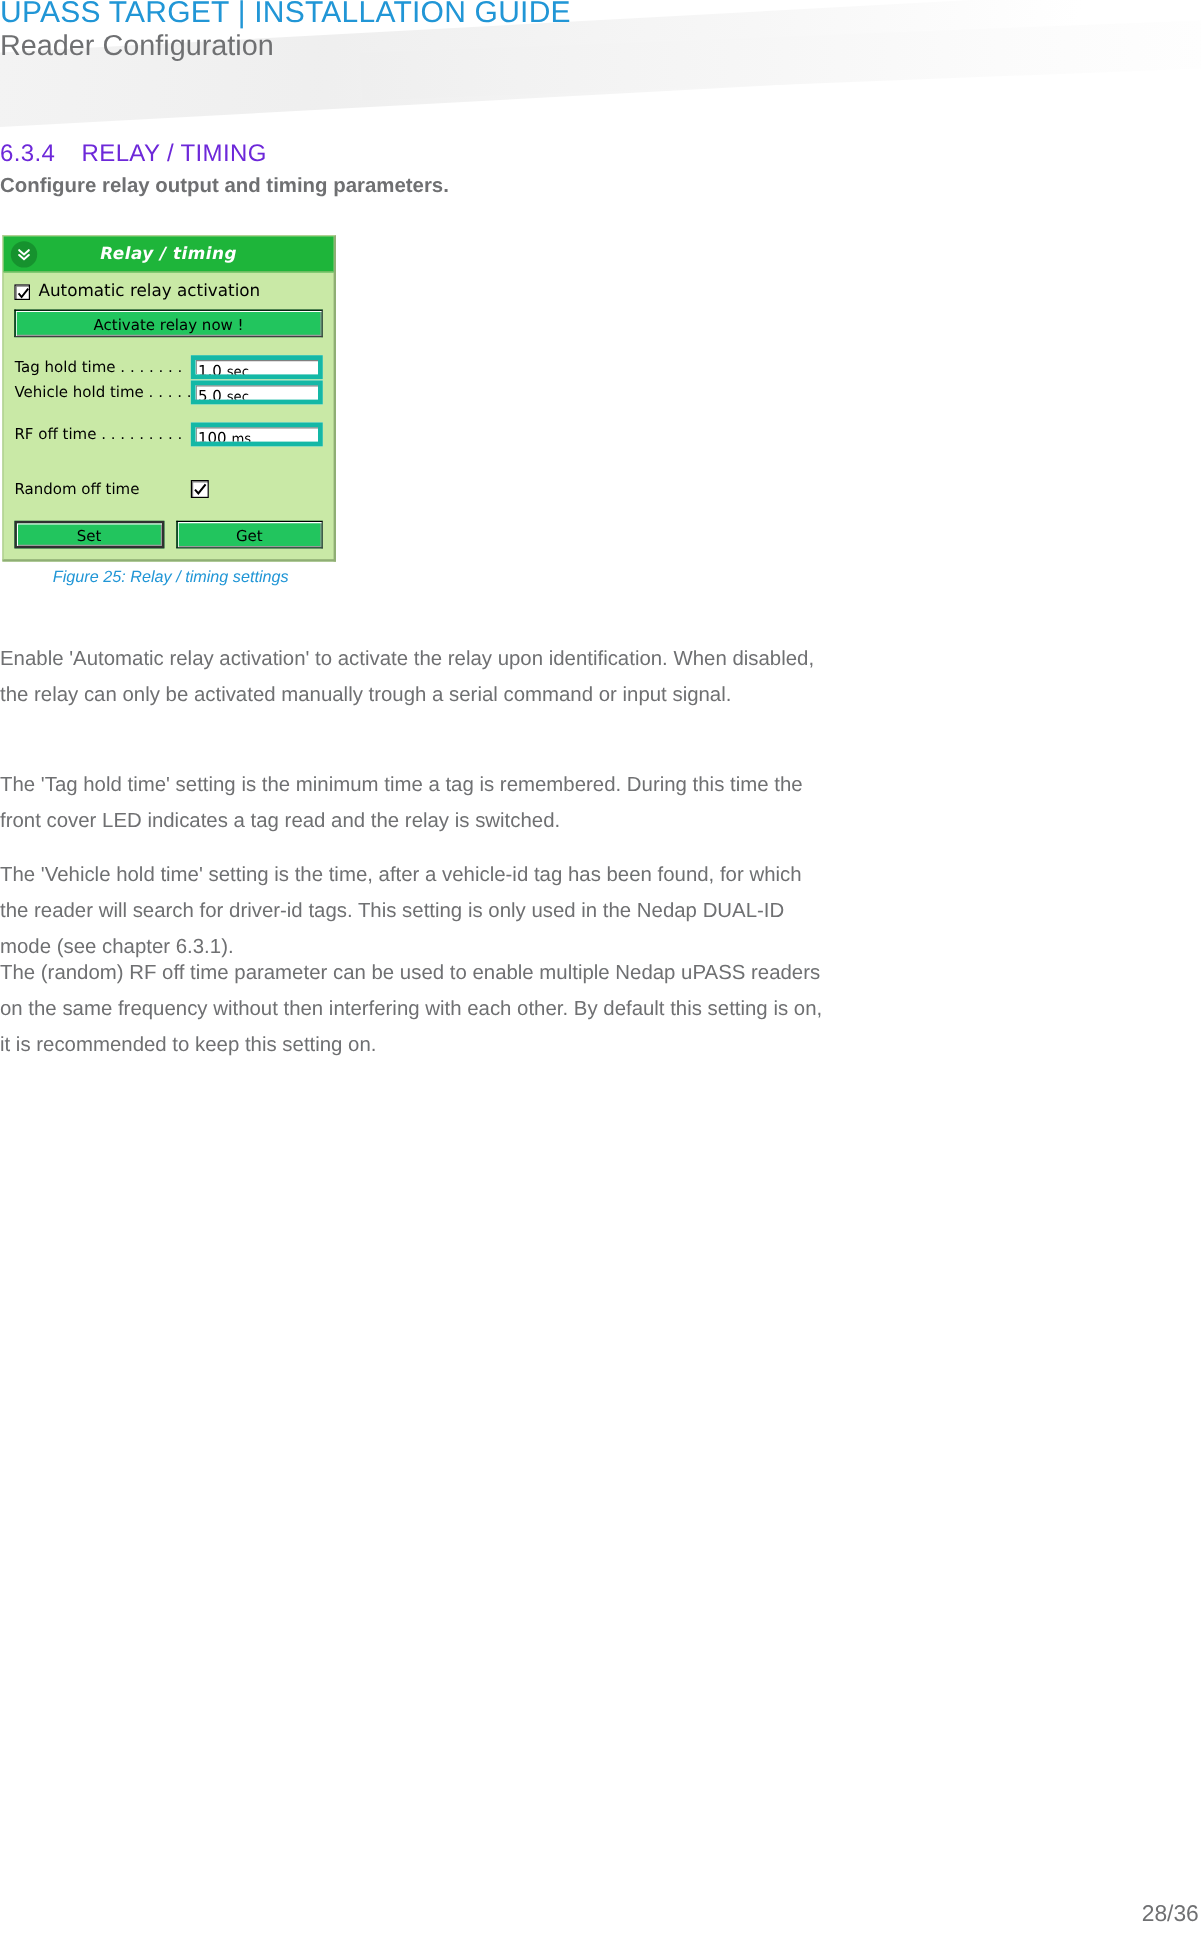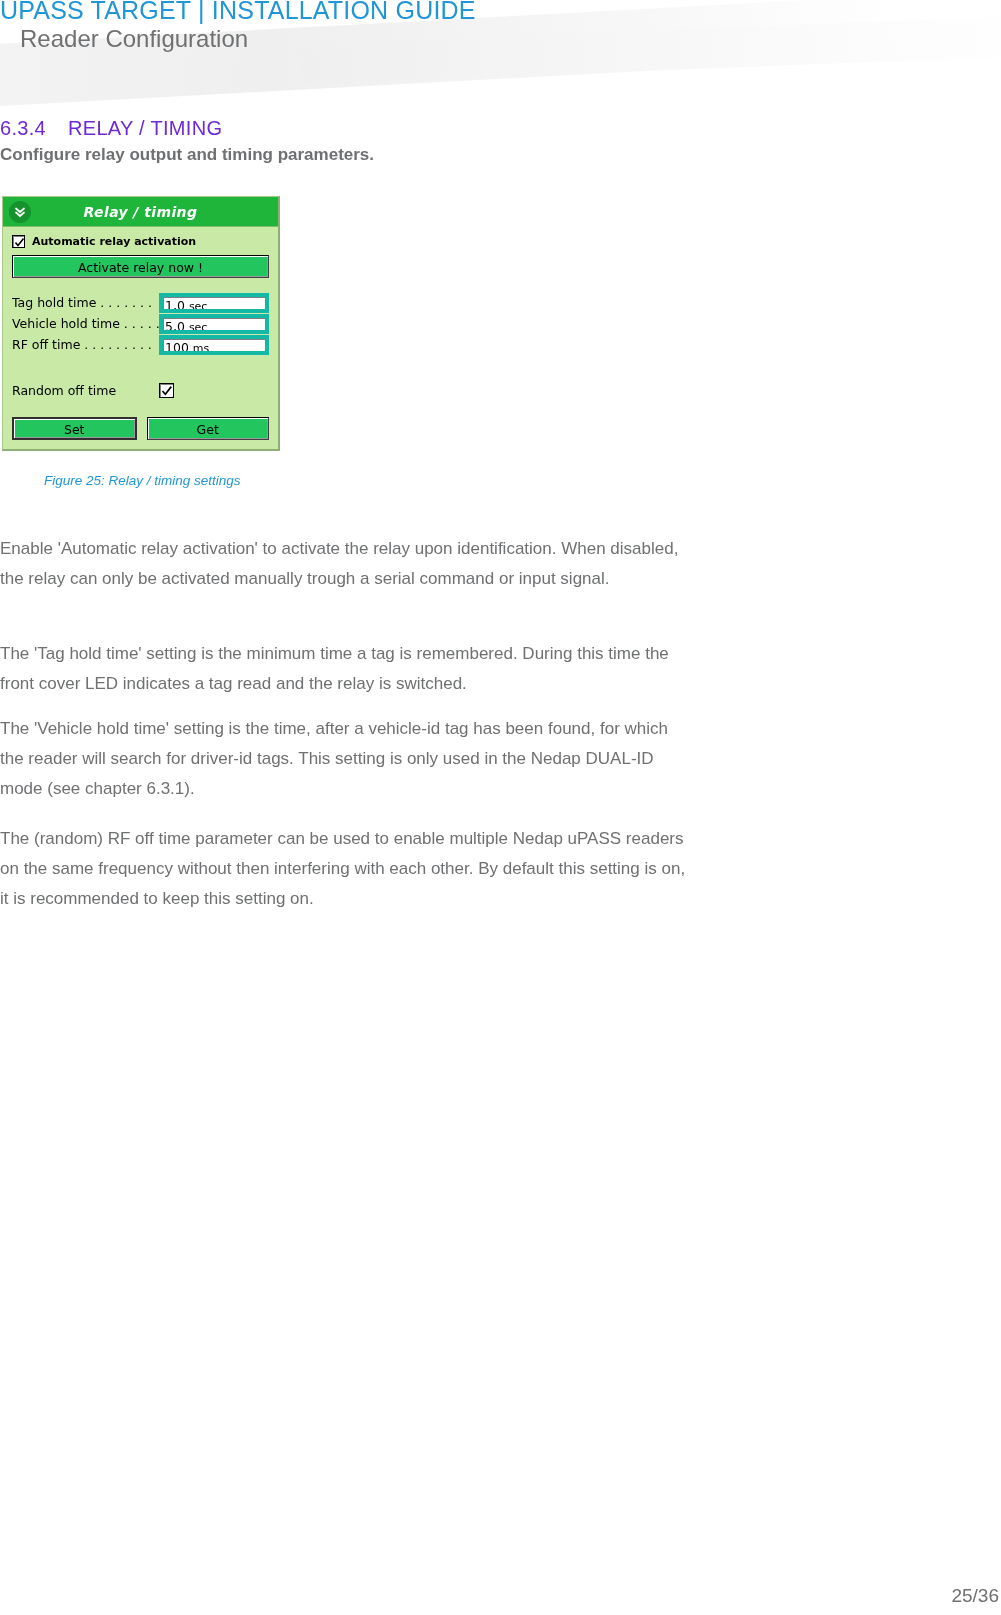--- a/index.html
+++ b/index.html
@@ -33,21 +33,20 @@
     font-weight: 400;
     white-space: nowrap;
   }
   .header-subtitle {
     position: absolute;
     left: 0px; top: 25px;
     font-size: 24px;
     color: #6f7072;
     font-weight: 400;
     white-space: nowrap;
-    padding-left: 20px;
   }
   
   .header-swoosh {
     position: absolute;
     left: -40px; top: 46px;
     width: 1100px; height: 62px;
     background: linear-gradient(100deg, #f3f3f3 0%, #eeeeee 28%, #f7f7f7 62%, #ffffff 85%);
     transform: rotate(-3.1deg);
     transform-origin: left top;
     opacity: 0.95;
@@ -134,23 +133,22 @@
     width: 13px; height: 13px;
     background: #ffffff;
     border: 1px solid #000000;
     box-shadow: inset 1px 1px 0 #808080;
     position: relative;
     flex: 0 0 auto;
     margin-right: 7px;
   }
   .winchk svg { position: absolute; left: 1px; top: 1px; }
   .check-label {
-    font-size: 11px;
+    font-size: 14px;
     color: #000000;
-    font-weight: bold;
   }
 
   .winbtn {
     background: #22c55e;
     border: 1px solid #000000;
     border-right-color: #404040;
     border-bottom-color: #404040;
     box-shadow: inset 1px 1px 0 #ffffff, inset -1px -1px 0 #9a9a9a;
     font-size: 12.5px;
     color: #000000;
@@ -158,21 +156,21 @@
     font-family: "DejaVu Sans", sans-serif;
   }
   .btn-activate {
     display: block;
     width: 100%;
     height: 23px;
     line-height: 21px;
     margin-bottom: 14px;
   }
 
-  .field-group-1 { }
+  .field-group-1 { margin-bottom: 14px; }
   .field-row {
     display: flex;
     align-items: center;
     height: 21px;
   }
   .field-label {
     font-size: 12.5px;
     color: #000000;
     white-space: nowrap;
     width: 147px;
@@ -241,21 +239,21 @@
     position: absolute;
     left: 0px;
     width: 690px;
     font-size: 17px;
     line-height: 30px;
     color: #6f7072;
   }
   .p1 { top: 517px; }
   .p2 { top: 622px; }
   .p3 { top: 697px; }
-  .p4 { top: 807px; }
+  .p4 { top: 779px; }
 
   
   .page-number {
     position: absolute;
     right: 2px; bottom: 8px;
     font-size: 19px;
     color: #6f7072;
   }
 </style>
 </head>
@@ -331,13 +329,13 @@
   </div>
 </div>
 
 <div class="figure-caption">Figure 25: Relay / timing settings</div>
 
 <p class="body-text p1">Enable 'Automatic relay activation' to activate the relay upon identification. When disabled, the relay can only be activated manually trough a serial command or input signal.</p>
 <p class="body-text p2">The 'Tag hold time' setting is the minimum time a tag is remembered. During this time the front cover LED indicates a tag read and the relay is switched.</p>
 <p class="body-text p3">The 'Vehicle hold time' setting is the time, after a vehicle-id tag has been found, for which the reader will search for driver-id tags. This setting is only used in the Nedap DUAL-ID mode (see chapter 6.3.1).</p>
 <p class="body-text p4">The (random) RF off time parameter can be used to enable multiple Nedap uPASS readers on the same frequency without then interfering with each other. By default this setting is on, it is recommended to keep this setting on.</p>
 
-<div class="page-number">25/36</div>
+<div class="page-number">28/36</div>
 
 </body></html>

